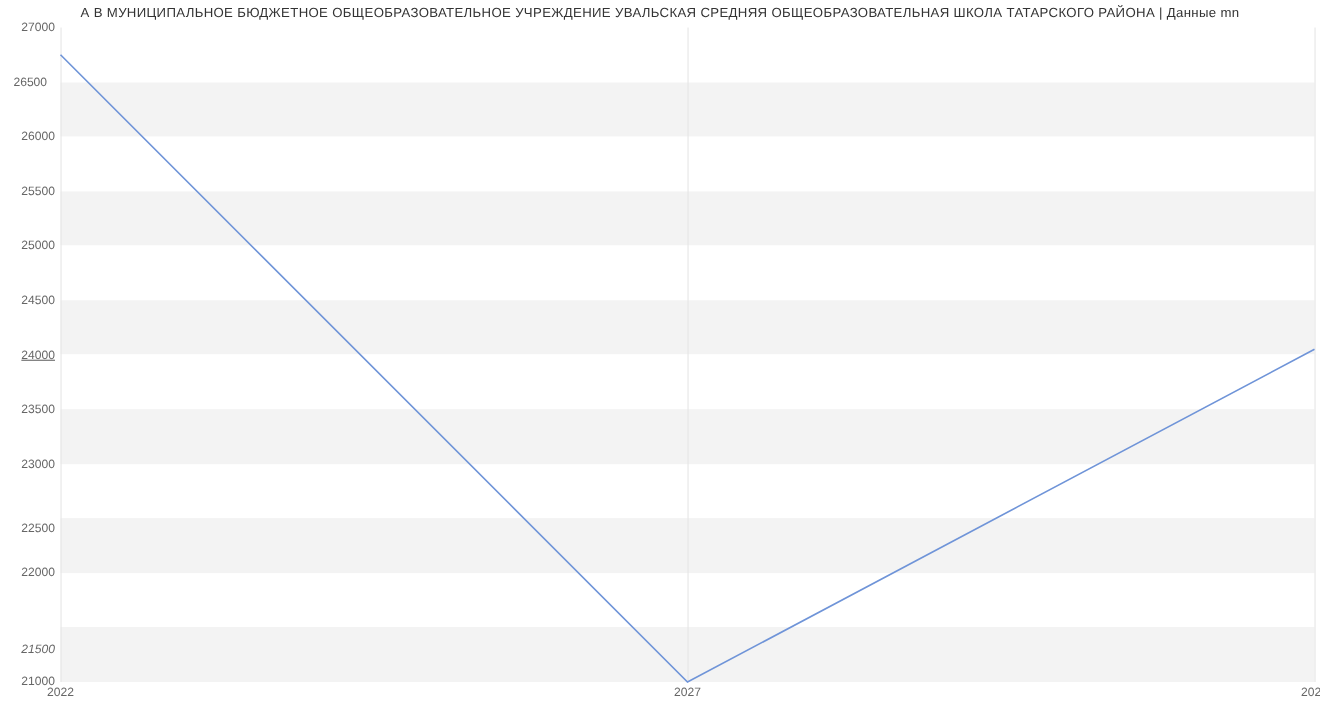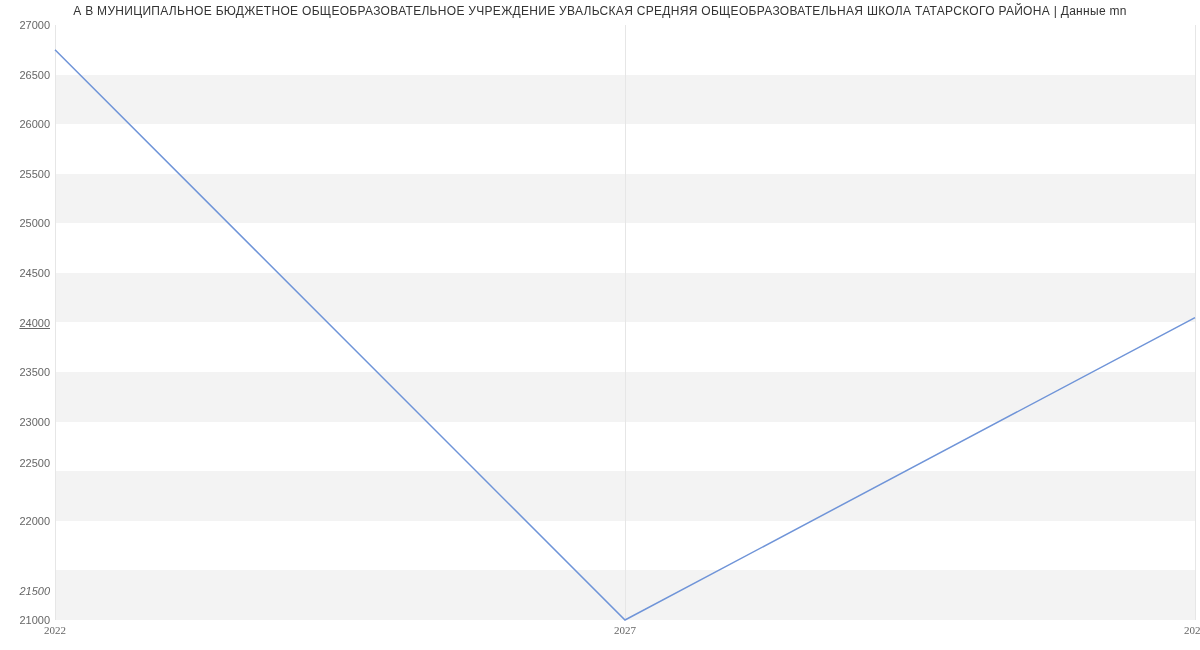--- a/index.html
+++ b/index.html
@@ -51,21 +51,20 @@
       text-align: right;
       width: 45px;
     }
     .x-tick-label {
       position: absolute;
       top: 624px;
       font-size: 11px;
       color: #666;
       transform: translateX(-50%);
       text-align: center;
-      font-family: Liberation Serif, serif;
     }
     svg.line-layer {
       position: absolute;
       left: 0;
       top: 0;
       width: 100%;
       height: 100%;
       overflow: visible;
     }
   </style>
@@ -85,25 +84,25 @@
     <div class="x-grid" style="left: 570px;"></div>
     <div class="x-grid" style="left: 1140px;"></div>
     <svg class="line-layer" viewBox="0 0 1140 595" preserveAspectRatio="none">
       <path d="M0 24.79166666666663 L570 595 L1140 292.5416666666667" fill="none" stroke="#6f94d8" stroke-width="1.5"></path>
     </svg>
 </div>
 
 <div class="y-tick-label" style="top: 620px; text-align: right;">21000</div>
 <div class="y-tick-label" style="top: 591px; font-style: italic;">21500</div>
 <div class="y-tick-label" style="top: 520.833px;">22000</div>
-<div class="y-tick-label" style="top: 463px;">22500</div>
+<div class="y-tick-label" style="top: 481px;">22500</div>
 <div class="y-tick-label" style="top: 421.667px;">23000</div>
 <div class="y-tick-label" style="top: 372.083px;">23500</div>
 <div class="y-tick-label" style="top: 322.5px; text-decoration: underline;">24000</div>
 <div class="y-tick-label" style="top: 272.917px;">24500</div>
 <div class="y-tick-label" style="top: 223.333px;">25000</div>
 <div class="y-tick-label" style="top: 173.75px;">25500</div>
 <div class="y-tick-label" style="top: 124.167px;">26000</div>
-<div class="y-tick-label" style="top: 74.5833px;">26500</div>
+<div class="y-tick-label" style="top: 74.5833px; text-align: center;">26500</div>
 <div class="y-tick-label" style="top: 25px;">27000</div>
 <div class="x-tick-label" style="left: 55px;">2022</div>
 <div class="x-tick-label" style="left: 625px;">2027</div>
 <div class="x-tick-label" style="left: 1195px;">2024</div>
 
 </body></html>

